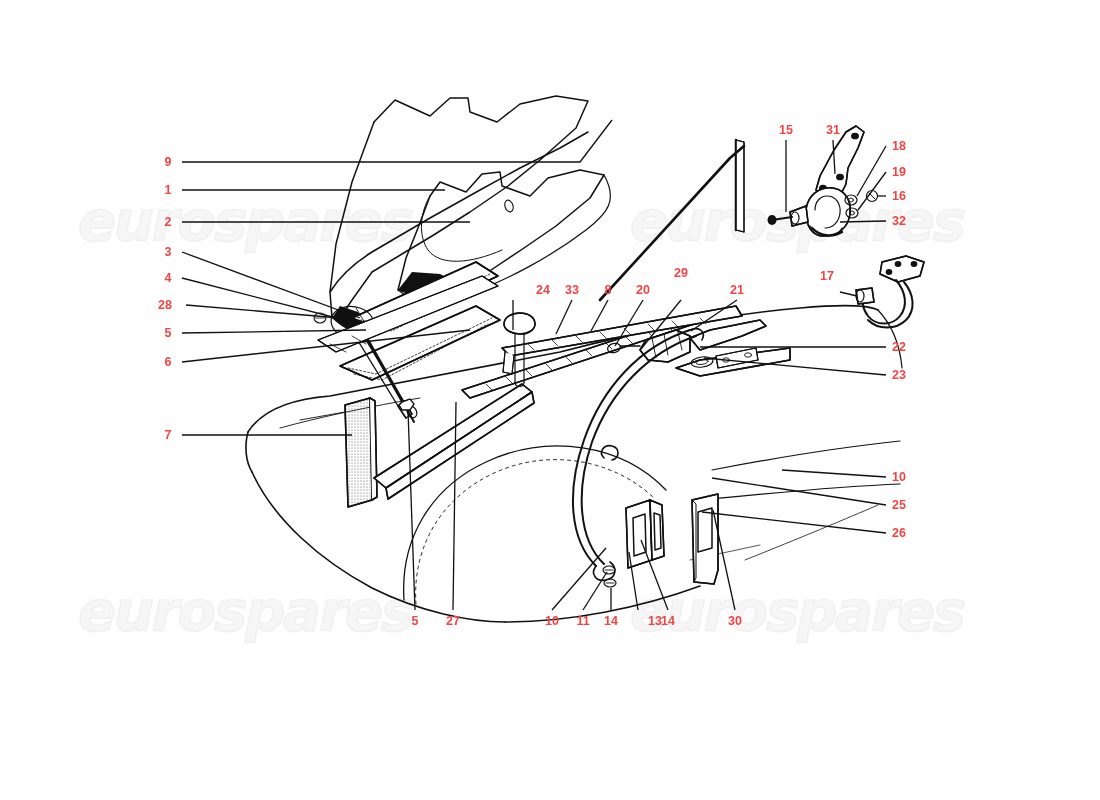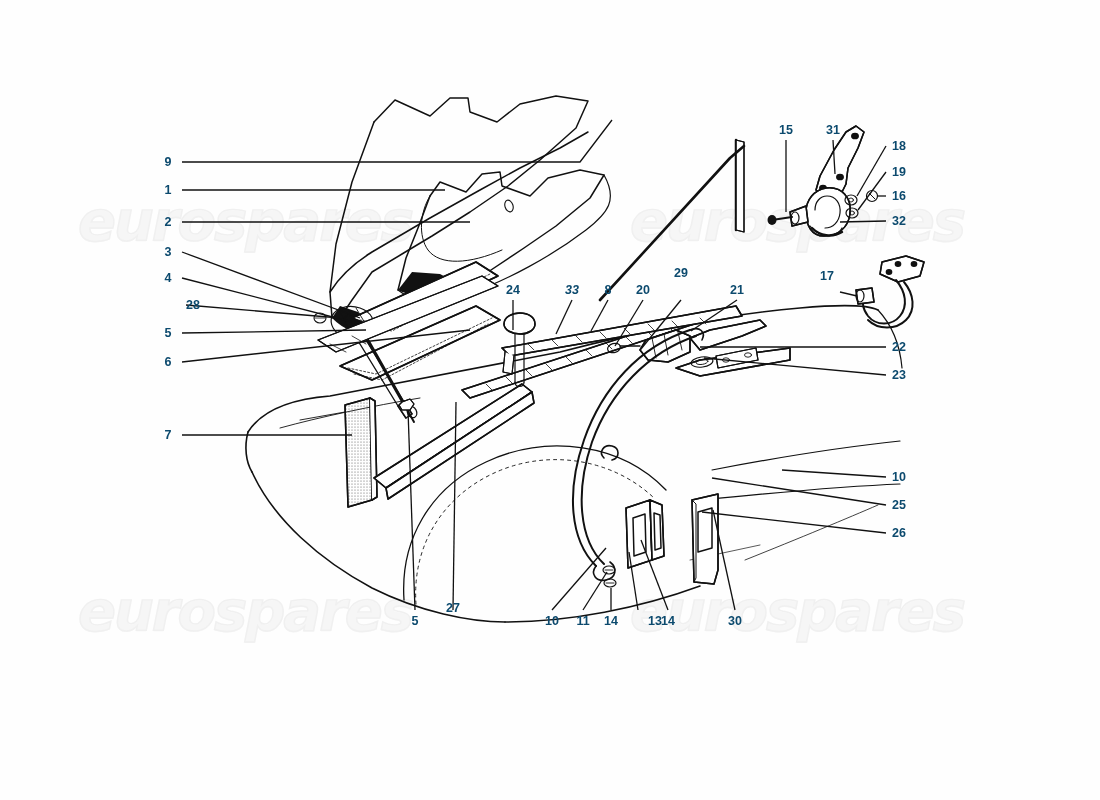--- a/index.html
+++ b/index.html
@@ -19,21 +19,21 @@
     color:transparent;
     -webkit-text-stroke:1.5px #f0f0f0;
     text-shadow:0 1px 0 #f6f6f6;
     white-space:nowrap;
   }
   .callout-num{
     position:absolute;
     font-family:"Liberation Sans", sans-serif;
     font-weight:700;
     font-size:12.5px;
-    color:#0c4a6e;
+    color:#ef4444;
     transform:translate(-50%,-50%);
     white-space:nowrap;
     line-height:1;
   }
 </style>
 </head>
 <body>
 
 <div id="stage">
 
@@ -380,44 +380,44 @@
 
     </g>
   </svg>
 
   <div id="callout-layer">
       <div class="callout-num" style="left: 168px; top: 162px;">9</div>
       <div class="callout-num" style="left: 168px; top: 190px;">1</div>
       <div class="callout-num" style="left: 168px; top: 222px;">2</div>
       <div class="callout-num" style="left: 168px; top: 252px;">3</div>
       <div class="callout-num" style="left: 168px; top: 278px;">4</div>
-      <div class="callout-num" style="left: 165px; top: 305px; margin-left: 28px;">28</div>
+      <div class="callout-num" style="left: 165px; top: 305px;">28</div>
       <div class="callout-num" style="left: 168px; top: 333px;">5</div>
       <div class="callout-num" style="left: 168px; top: 362px;">6</div>
       <div class="callout-num" style="left: 168px; top: 435px;">7</div>
-      <div class="callout-num" style="left: 513px; top: 290px;">24</div>
-      <div class="callout-num" style="left: 572px; top: 290px; font-style: italic;">33</div>
+      <div class="callout-num" style="left: 543px; top: 290px;">24</div>
+      <div class="callout-num" style="left: 572px; top: 290px;">33</div>
       <div class="callout-num" style="left: 608px; top: 290px;">8</div>
       <div class="callout-num" style="left: 643px; top: 290px;">20</div>
       <div class="callout-num" style="left: 681px; top: 273px;">29</div>
       <div class="callout-num" style="left: 737px; top: 290px;">21</div>
       <div class="callout-num" style="left: 786px; top: 130px;">15</div>
       <div class="callout-num" style="left: 833px; top: 130px;">31</div>
       <div class="callout-num" style="left: 899px; top: 146px;">18</div>
       <div class="callout-num" style="left: 899px; top: 172px;">19</div>
       <div class="callout-num" style="left: 899px; top: 196px;">16</div>
       <div class="callout-num" style="left: 899px; top: 221px;">32</div>
       <div class="callout-num" style="left: 827px; top: 276px;">17</div>
       <div class="callout-num" style="left: 899px; top: 347px;">22</div>
       <div class="callout-num" style="left: 899px; top: 375px;">23</div>
       <div class="callout-num" style="left: 899px; top: 477px;">10</div>
       <div class="callout-num" style="left: 899px; top: 505px;">25</div>
       <div class="callout-num" style="left: 899px; top: 533px;">26</div>
       <div class="callout-num" style="left: 415px; top: 621px;">5</div>
-      <div class="callout-num" style="left: 453px; top: 608px;">27</div>
+      <div class="callout-num" style="left: 453px; top: 621px;">27</div>
       <div class="callout-num" style="left: 552px; top: 621px;">10</div>
       <div class="callout-num" style="left: 583px; top: 621px;">11</div>
       <div class="callout-num" style="left: 611px; top: 621px;">14</div>
       <div class="callout-num" style="left: 628px; top: 621px; margin-left: 27px;">13</div>
       <div class="callout-num" style="left: 668px; top: 621px;">14</div>
       <div class="callout-num" style="left: 735px; top: 621px;">30</div>
     </div>
 
 </div>
 

